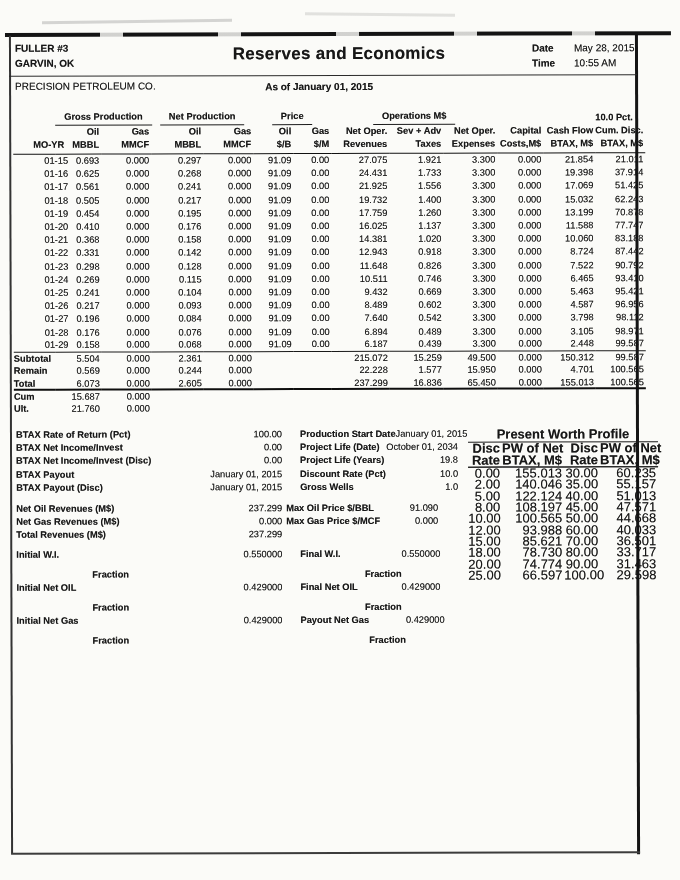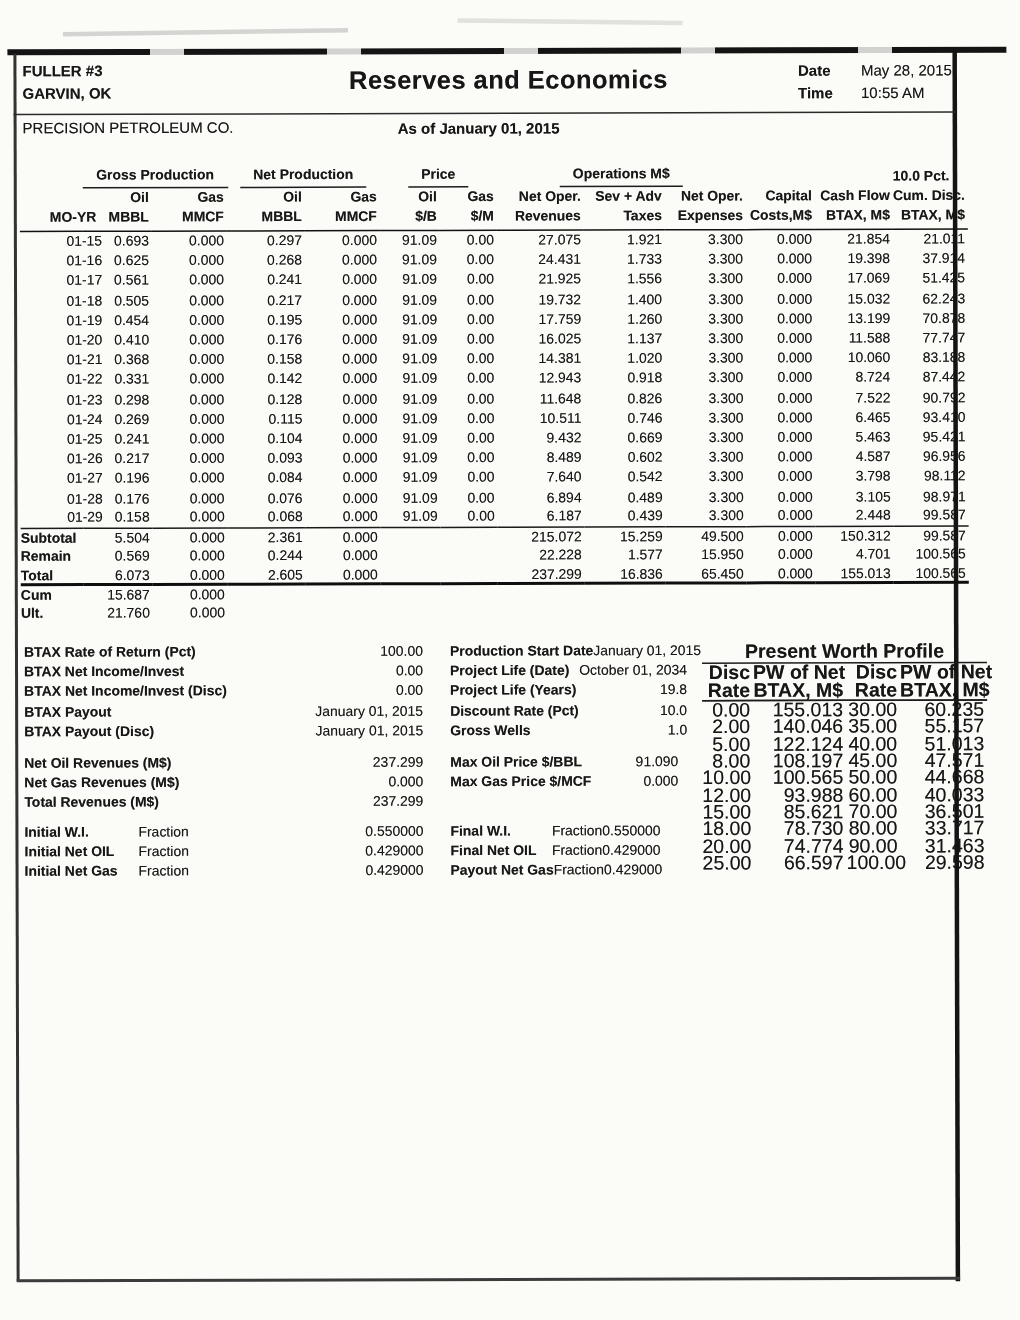--- a/index.html
+++ b/index.html
@@ -44,29 +44,29 @@
   .main td.moyr{text-align:left;padding-left:31px;}
   .main td.lbl{font-weight:bold;}
   .main tr.sub td{border-top:1.6px solid #1a1a1a;}
   .main tr.total td{border-bottom:2.2px solid #0e0e0e;}
 
   
   .stat-block{position:absolute;font-size:9.3px;}
   .stats-left{left:16px;top:428px;width:266px;}
   .stats-mid{left:300px;top:428px;width:158px;}
   .rev-left{left:16px;top:502px;width:266px;}
-  .rev-mid{left:300px;top:502px;width:152px;}
+  .rev-mid{left:286px;top:502px;width:152px;}
   .frac-left{left:16px;top:548px;width:266px;}
   .frac-right{left:300px;top:548px;width:140px;}
   .stat-row{display:flex;justify-content:space-between;line-height:13.2px;white-space:nowrap;}
   .stat-row .sl{font-weight:bold;}
   .frac-row{display:flex;line-height:13px;white-space:nowrap;}
   .frac-row .fl{font-weight:bold;width:76px;}
   .frac-right .frac-row .fl{width:72px;}
-  .frac-row .fu{font-weight:normal;flex:1;}
+  .frac-row .fu{font-weight:bold;flex:1;margin-top:20px;}
   .frac-row .fv{text-align:right;}
 
   
   .pw{position:absolute;left:468px;top:429px;width:190px;font-size:13px;}
   .pw-title{text-align:center;font-weight:bold;border-bottom:1.2px solid #1c1c1c;padding-bottom:2px;line-height:11px;}
   .pw table{width:100%;border-collapse:collapse;table-layout:fixed;}
   .pw th{text-align:right;font-weight:bold;line-height:11.6px;padding:0 2px 0 0;white-space:nowrap;}
   .pw tr.h2 th{border-bottom:1.2px solid #1c1c1c;padding-bottom:1px;}
   .pw td{text-align:right;line-height:11.3px;padding:0 2px 0 0;white-space:nowrap;}
 </style>

